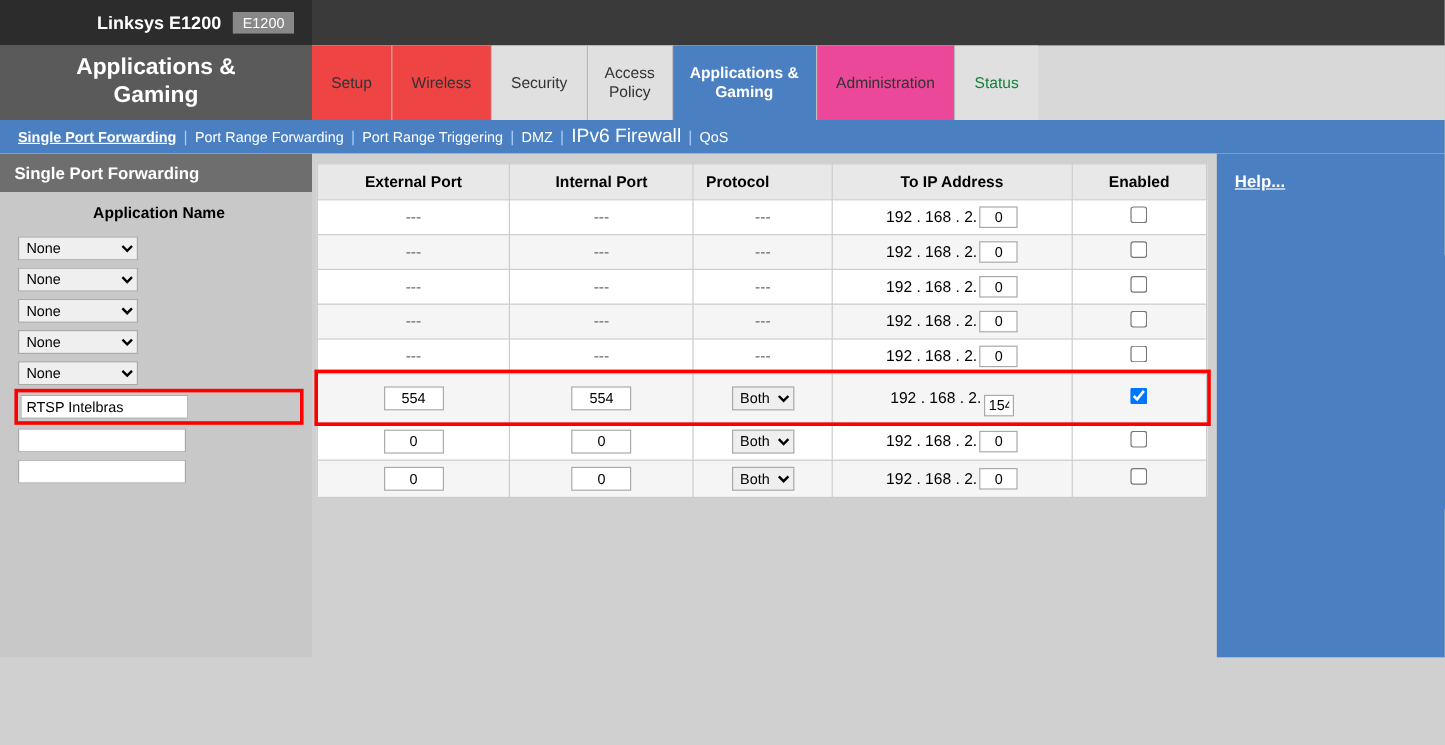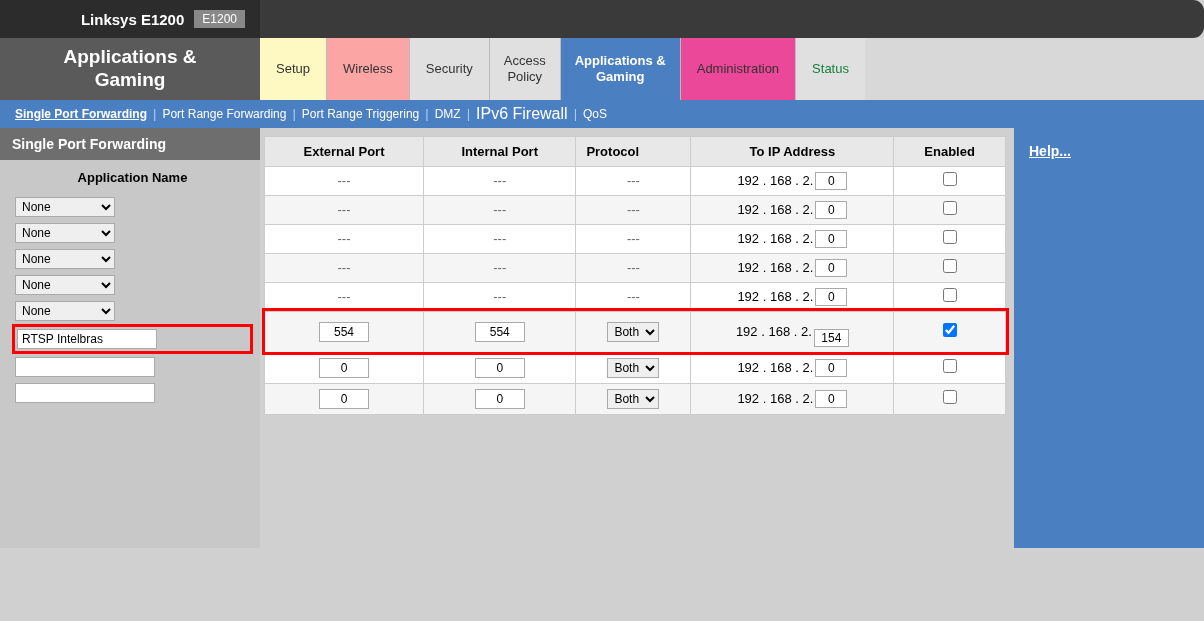--- a/index.html
+++ b/index.html
@@ -22,35 +22,35 @@
       padding: 4px 6px;
       text-align: center;
       font-size: 13px;
       background: white;
     }
     table tr:nth-child(even) td { background: #f5f5f5; }
   </style>
 </head>
 <body>
 
-<div style="display:flex; background:#3a3a3a; height:38px; align-items:center;border-radius:11px;">
+<div style="display:flex; background:#3a3a3a; height:38px; align-items:center;">
   <div style="min-width:260px; background:#2c2c2c; height:100%; display:flex; align-items:center; justify-content:flex-end; padding:0 15px; gap:10px;">
     <span style="color:white; font-weight:bold; font-size:15px;">Linksys E1200</span>
     <span style="background:#888; color:white; padding:2px 8px; font-size:12px;">E1200</span>
   </div>
 </div>
 
 <div style="display:flex; background:#d8d8d8; min-height:55px;">
   <div style="background:#5a5a5a; color:white; min-width:260px; display:flex; align-items:center; justify-content:center; text-align:center; padding:8px 12px; font-size:19px; font-weight:bold; line-height:1.2;">
     <span style="white-space:pre-line;">Applications &amp;
 Gaming</span>
   </div>
   <div style="display:flex; align-items:stretch; flex:1;">
-    <div style="display:flex; align-items:center; justify-content:center; padding:6px 16px; font-size:13px; color:#333; cursor:pointer; border-right:1px solid #bbb; background:#fef9c3;">Setup</div>
-    <div style="display:flex; align-items:center; justify-content:center; padding:6px 16px; font-size:13px; color:#333; cursor:pointer; border-right:1px solid #bbb; background:#fca5a5;">Wireless</div>
+    <div style="display:flex; align-items:center; justify-content:center; padding:6px 16px; font-size:13px; color:#333; cursor:pointer; border-right:1px solid #bbb; background:#ef4444;">Setup</div>
+    <div style="display:flex; align-items:center; justify-content:center; padding:6px 16px; font-size:13px; color:#333; cursor:pointer; border-right:1px solid #bbb; background:#ef4444;">Wireless</div>
     <div style="display:flex; align-items:center; justify-content:center; padding:6px 16px; font-size:13px; color:#333; cursor:pointer; border-right:1px solid #bbb; background:#e0e0e0;">Security</div>
     <div style="display:flex; align-items:center; justify-content:center; padding:6px 14px; font-size:13px; color:#333; cursor:pointer; border-right:1px solid #bbb; background:#e0e0e0; text-align:center; line-height:1.2;">Access<br>Policy</div>
     <div style="display:flex; align-items:center; justify-content:center; padding:6px 14px; font-size:13px; color:white; cursor:pointer; border-right:1px solid #bbb; background:#4a7fc1; font-weight:bold; text-align:center; line-height:1.2;">Applications &amp;<br>Gaming</div>
     <div style="display:flex; align-items:center; justify-content:center; padding:6px 16px; font-size:13px; color:#333; cursor:pointer; border-right:1px solid #bbb; background:#ec4899;">Administration</div>
     <div style="display:flex; align-items:center; justify-content:center; padding:6px 16px; font-size:13px; color:#15803d; cursor:pointer; background:#e0e0e0;">Status</div>
   </div>
 </div>
 
 <div style="background:#4a7fc1; display:flex; align-items:center; padding:0 15px; height:28px; gap:3px;">
   <a style="color:white; font-size:12px; cursor:pointer; font-weight:bold; text-decoration:underline;">Single Port Forwarding</a>
@@ -209,21 +209,21 @@
           <td style="border:1px solid #ccc; padding:5px 8px; text-align:center;">
             <select style="font-size:12px; padding:1px 2px; border:1px solid #aaa;">
               <option selected="">Both</option>
               <option>TCP</option>
               <option>UDP</option>
             </select>
           </td>
           <td style="border:1px solid #ccc; padding:5px 8px; text-align:center;">
             <div style="display:flex; align-items:center; justify-content:center; gap:2px;">
               <span>192 . 168 . 2.</span>
-              <input type="text" value="154" style="width: 35px; border: 1px solid rgb(170, 170, 170); padding: 1px 3px; font-size: 12px; text-align: center; margin-top: 12px;">
+              <input type="text" value="154" style="width: 25px; border: 1px solid rgb(170, 170, 170); padding: 1px 3px; font-size: 12px; text-align: center; margin-top: 12px;">
             </div>
           </td>
           <td style="border:1px solid #ccc; padding:5px 8px; text-align:center;">
             <input type="checkbox" checked="" style="width: 14px; height: 14px;">
           </td>
         </tr>
 
         <tr style="background:#f5f5f5;">
           <td style="border:1px solid #ccc; padding:5px 8px; text-align:center;">
             <input type="text" value="0" style="width: 50px; border: 1px solid rgb(170, 170, 170); padding: 2px 3px; font-size: 12px; text-align: center;">

